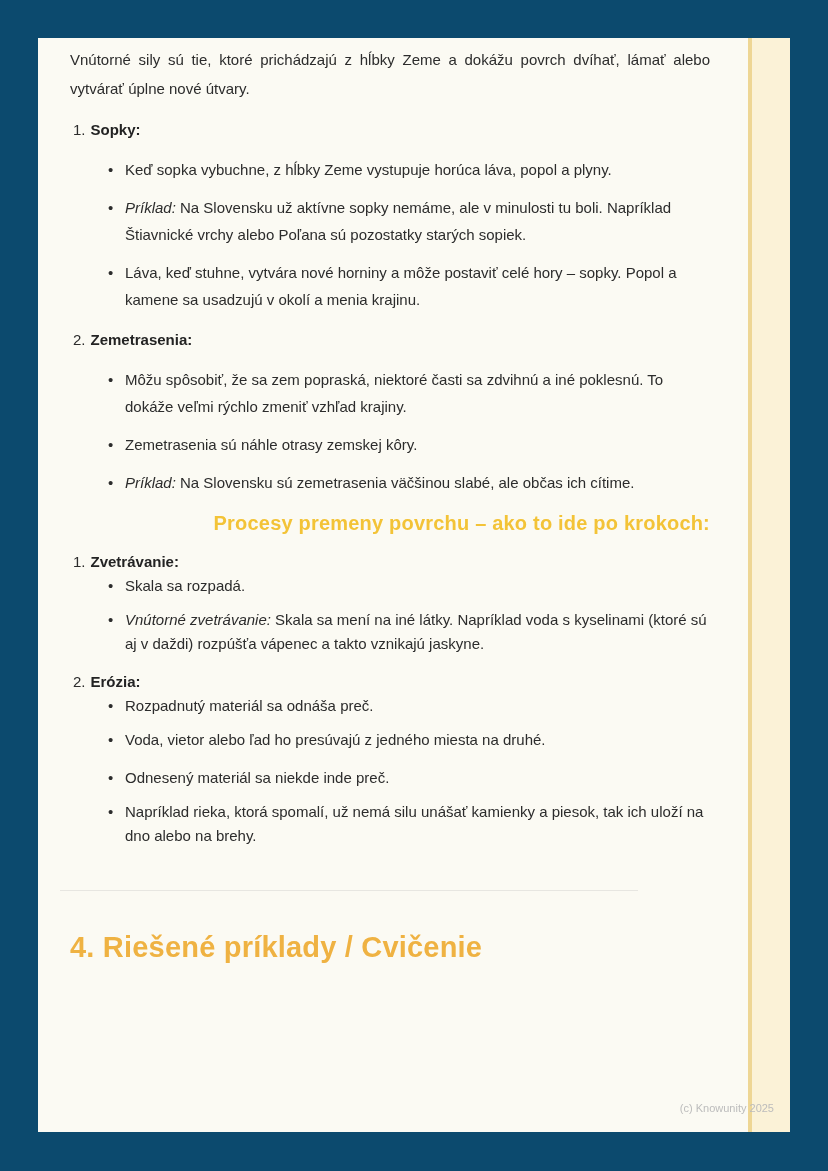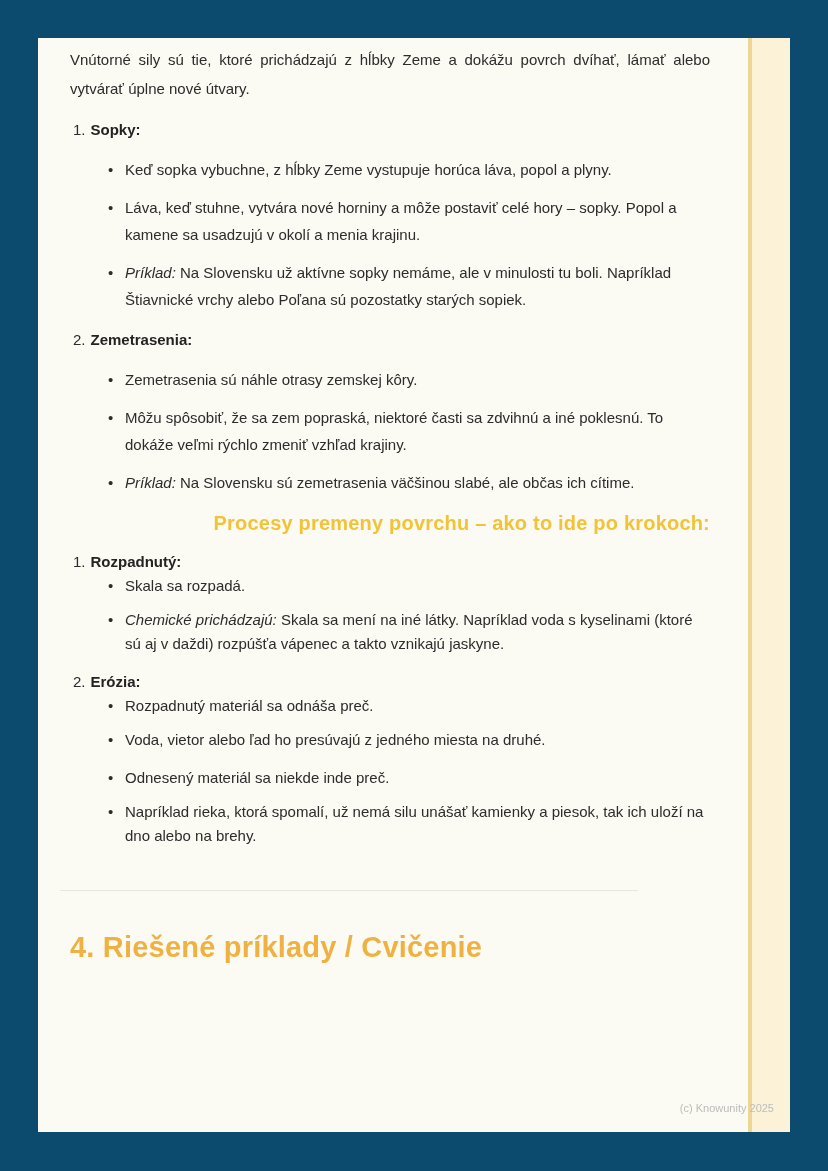--- a/index.html
+++ b/index.html
@@ -102,42 +102,42 @@
 
     <div class="content">
 
       <p class="intro">Vnútorné sily sú tie, ktoré prichádzajú z hĺbky Zeme a dokážu povrch dvíhať, lámať alebo vytvárať úplne nové útvary.</p>
 
       <ol class="toplist loose">
         <li>
           <p class="li-head"><span class="num">1.</span><strong>Sopky:</strong></p>
           <ul class="bullets">
             <li><em></em><span>Keď sopka vybuchne, z hĺbky Zeme vystupuje horúca láva, popol a plyny.</span></li>
+            <li><em>Príklad:</em><span> Na Slovensku už aktívne sopky nemáme, ale v minulosti tu boli. Napríklad Štiavnické vrchy alebo Poľana sú pozostatky starých sopiek.</span></li>
             <li><em></em><span>Láva, keď stuhne, vytvára nové horniny a môže postaviť celé hory – sopky. Popol a kamene sa usadzujú v okolí a menia krajinu.</span></li>
-            <li><em>Príklad:</em><span> Na Slovensku už aktívne sopky nemáme, ale v minulosti tu boli. Napríklad Štiavnické vrchy alebo Poľana sú pozostatky starých sopiek.</span></li>
           </ul>
         </li>
         <li>
           <p class="li-head"><span class="num">2.</span><strong>Zemetrasenia:</strong></p>
           <ul class="bullets">
+            <li><em></em><span>Môžu spôsobiť, že sa zem popraská, niektoré časti sa zdvihnú a iné poklesnú. To dokáže veľmi rýchlo zmeniť vzhľad krajiny.</span></li>
             <li><em></em><span>Zemetrasenia sú náhle otrasy zemskej kôry.</span></li>
-            <li><em></em><span>Môžu spôsobiť, že sa zem popraská, niektoré časti sa zdvihnú a iné poklesnú. To dokáže veľmi rýchlo zmeniť vzhľad krajiny.</span></li>
             <li><em>Príklad:</em><span> Na Slovensku sú zemetrasenia väčšinou slabé, ale občas ich cítime.</span></li>
           </ul>
         </li>
       </ol>
 
       <h2 class="process-heading">Procesy premeny povrchu – ako to ide po krokoch:</h2>
 
       <ol class="steps">
         <li>
-          <p class="li-head"><span class="num">1.</span><strong>Rozpadnutý:</strong></p>
+          <p class="li-head"><span class="num">1.</span><strong>Zvetrávanie:</strong></p>
           <ul class="bullets">
             <li><em></em><span>Skala sa rozpadá.</span></li>
-            <li><em>Chemické prichádzajú:</em><span> Skala sa mení na iné látky. Napríklad voda s kyselinami (ktoré sú aj v daždi) rozpúšťa vápenec a takto vznikajú jaskyne.</span></li>
+            <li><em>Vnútorné zvetrávanie:</em><span> Skala sa mení na iné látky. Napríklad voda s kyselinami (ktoré sú aj v daždi) rozpúšťa vápenec a takto vznikajú jaskyne.</span></li>
           </ul>
         </li>
         <li>
           <p class="li-head"><span class="num">2.</span><strong>Erózia:</strong></p>
           <ul class="bullets">
             <li><em></em><span>Rozpadnutý materiál sa odnáša preč.</span></li>
             <li><em></em><span>Voda, vietor alebo ľad ho presúvajú z jedného miesta na druhé.</span></li>
           </ul>
         </li>
         <li>

